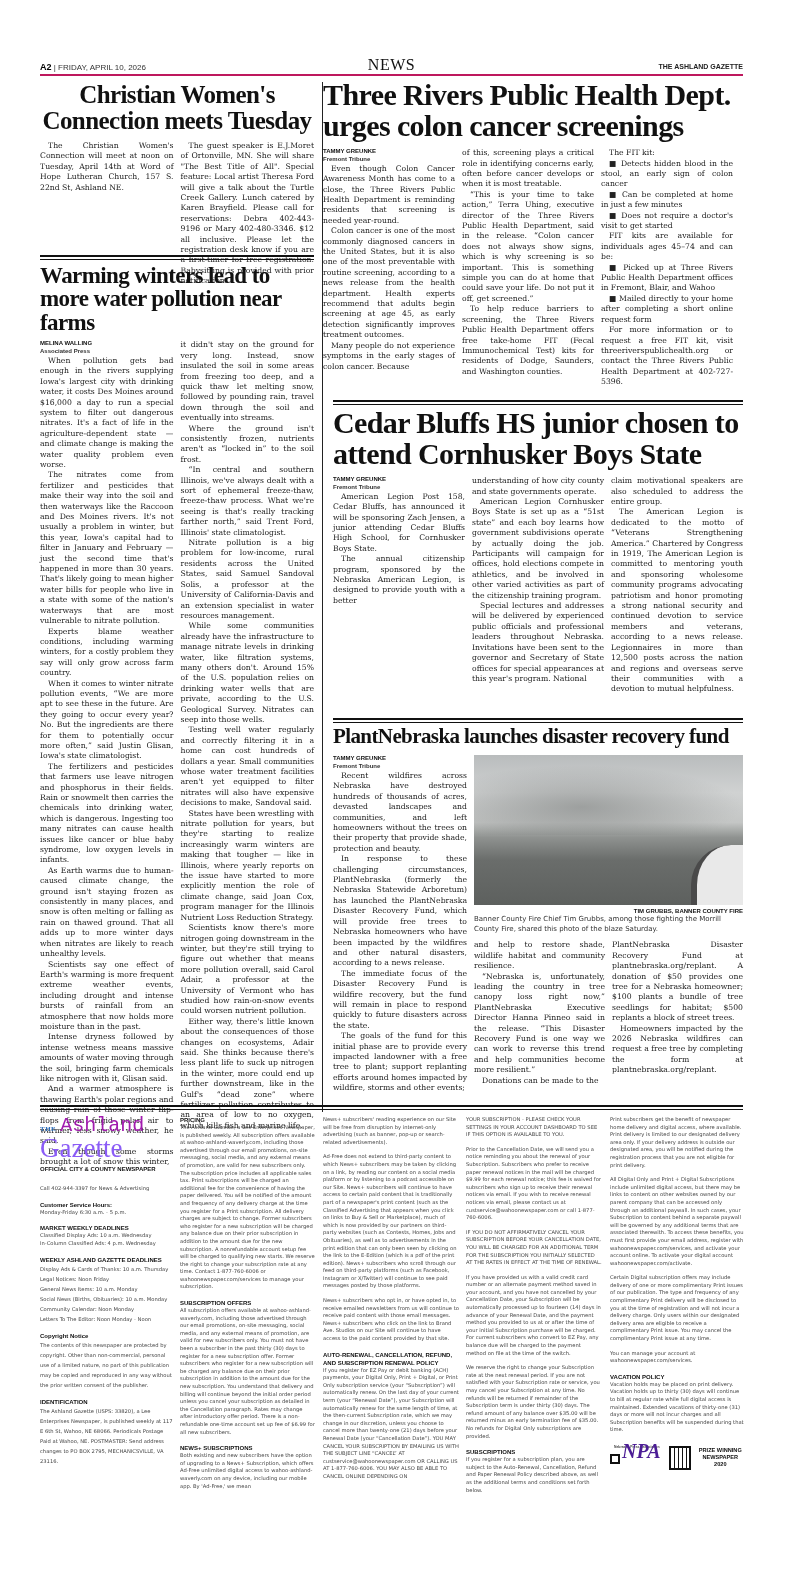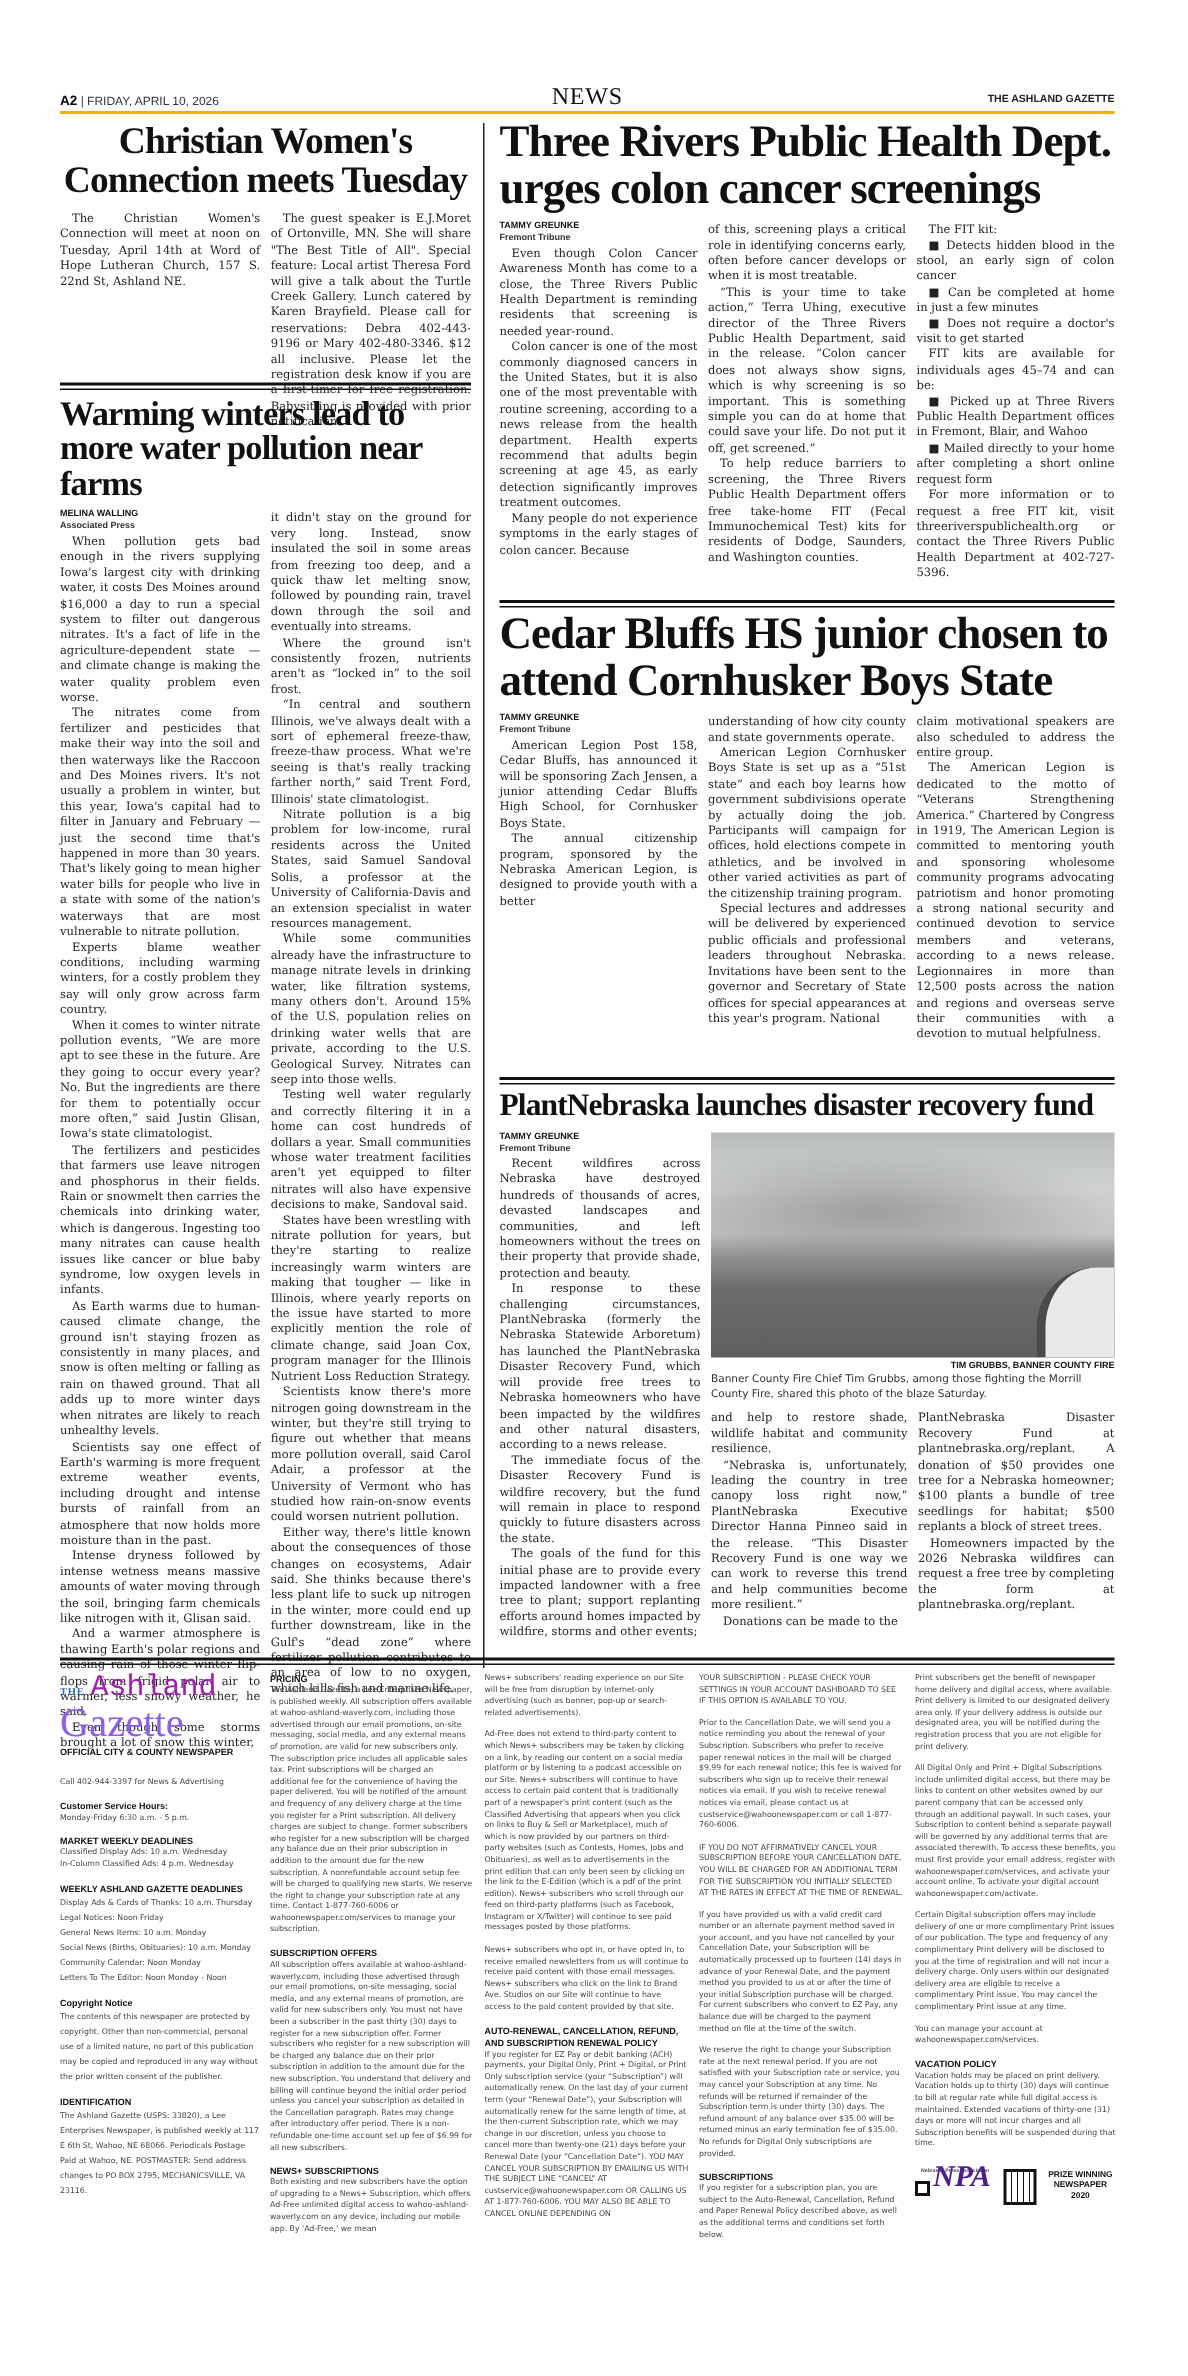--- a/index.html
+++ b/index.html
@@ -1,19 +1,19 @@
 <!DOCTYPE html>
 <html><head>
 <meta charset="utf-8">
 <style>
   * { box-sizing: border-box; margin: 0; padding: 0; }
   html, body { width: 792px; height: 1584px; background: #ffffff; overflow: hidden; }
   body { position: relative; font-family: "DejaVu Serif", serif; color: #1a1a1a; }
 
-  .folio { position: absolute; top: 62px; left: 40px; width: 703px; height: 14px; border-bottom: 2px solid #eab308; }
+  .folio { position: absolute; top: 62px; left: 40px; width: 703px; height: 14px; border-bottom: 2px solid #be185d; }
   .folio .left { position: absolute; left: 0; top: 0; font-family: "Liberation Sans", sans-serif; font-size: 8px; color: #333; }
   .folio .left b { font-weight: bold; color: #000; font-size: 9px; }
   .folio .center { position: absolute; left: 0; right: 0; top: -6px; text-align: center; font-family: "Liberation Serif", serif; font-size: 16px; color: #111; letter-spacing: 0.5px; }
   .folio .right { position: absolute; right: 0; top: 1px; font-family: "Liberation Sans", sans-serif; font-size: 7px; font-weight: bold; color: #222; }
 
   .story { position: absolute; }
   .hl { font-family: "Liberation Serif", serif; font-weight: bold; color: #111; line-height: 1.02; letter-spacing: -0.6px; }
   .byline { font-family: "Liberation Sans", sans-serif; font-size: 6px; font-weight: bold; color: #111; line-height: 1.3; }
   .byline .src { font-weight: normal; display: block; font-weight: bold; color: #333; }
   .cols { display: flex; gap: 7px; }
@@ -68,21 +68,21 @@
       <p>The Christian Women's Connection will meet at noon on Tuesday, April 14th at Word of Hope Lutheran Church, 157 S. 22nd St, Ashland NE.</p>
     </div>
     <div class="col">
       <p>The guest speaker is E.J.Moret of Ortonville, MN. She will share "The Best Title of All". Special feature: Local artist Theresa Ford will give a talk about the Turtle Creek Gallery. Lunch catered by Karen Brayfield. Please call for reservations: Debra 402-443-9196 or Mary 402-480-3346. $12 all inclusive. Please let the registration desk know if you are a first-timer for free registration. Babysitting is provided with prior notification.</p>
     </div>
   </div>
 </div>
 <div class="rule" style="left:40px; top:255px; width:274px;"></div>
 <div class="vrule" style="left:322px; top:82px; height:1030px;"></div>
 
-<div class="story" style="left:333px; top:80px; width:410px;">
+<div class="story" style="left:323px; top:80px; width:410px;">
   <h1 class="hl" style="font-size:30px; margin-bottom:7px;">Three Rivers Public Health Dept. urges colon cancer screenings</h1>
   <div class="cols">
     <div class="col">
       <div class="byline"><span>TAMMY GREUNKE</span><span class="src">Fremont Tribune</span></div>
       <p>Even though Colon Cancer Awareness Month has come to a close, the Three Rivers Public Health Department is reminding residents that screening is needed year-round.</p>
       <p>Colon cancer is one of the most commonly diagnosed cancers in the United States, but it is also one of the most preventable with routine screening, according to a news release from the health department. Health experts recommend that adults begin screening at age 45, as early detection significantly improves treatment outcomes.</p>
       <p>Many people do not experience symptoms in the early stages of colon cancer. Because</p>
     </div>
     <div class="col">
       <p class="noind">of this, screening plays a critical role in identifying concerns early, often before cancer develops or when it is most treatable.</p>

